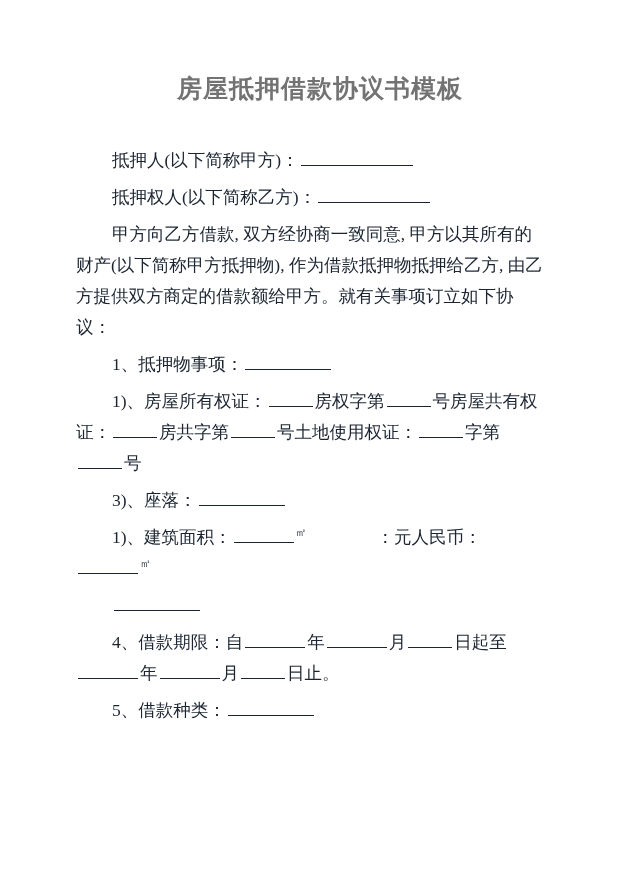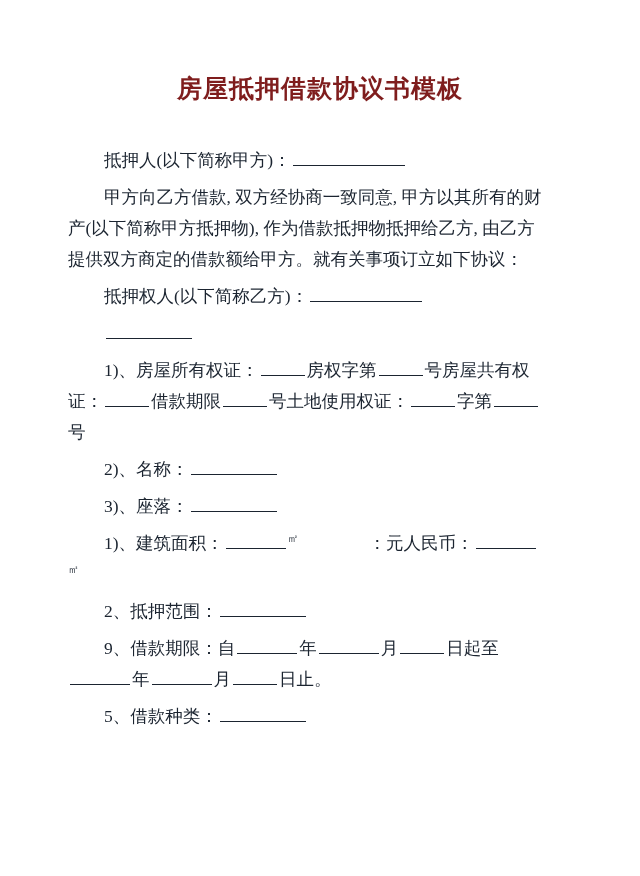--- a/index.html
+++ b/index.html
@@ -21,26 +21,26 @@
     height: 876px;
     box-sizing: border-box;
     padding: 0;
   }
   .doc-title {
     text-align: center;
     font-family: "Liberation Sans", "DejaVu Sans", sans-serif;
     font-weight: bold;
     font-size: 25px;
     letter-spacing: 1px;
-    color: #7f1d1d;
+    color: #737373;
     margin: 72px 0 0 0;
     line-height: 1.3;
   }
   .body-block {
-    margin: 40px 0 0 0;
+    margin: 40px 0 0 8px;
     padding: 0 96px 0 68px;
   }
   .para {
     font-size: 17.5px;
     line-height: 31px;
     color: #1b2430;
     margin: 0 0 6px 0;
     text-align: left;
     word-break: break-all;
   }
@@ -70,54 +70,51 @@
 <div class="page">
 
   <h1 class="doc-title">房屋抵押借款协议书模板</h1>
 
   <div class="body-block">
 
     <p class="para indent">
       <span>抵押人(以下简称甲方)：</span><span class="blank b-xl"></span>
     </p>
 
-    <p class="para indent">甲方向乙方借款, 双方经协商一致同意, 甲方以其所有的财产(以下简称甲方抵押物), 作为借款抵押物抵押给乙方, 由乙方提供双方商定的借款额给甲方。就有关事项订立如下协议：</p>
-
     <p class="para indent">
       <span>抵押权人(以下简称乙方)：</span><span class="blank b-xl"></span>
     </p>
 
+    <p class="para indent">甲方向乙方借款, 双方经协商一致同意, 甲方以其所有的财产(以下简称甲方抵押物), 作为借款抵押物抵押给乙方, 由乙方提供双方商定的借款额给甲方。就有关事项订立如下协议：</p>
+
     <p class="para indent">
-      <span class="blank b-lg"></span>
+      <span>1、抵押物事项：</span><span class="blank b-lg"></span>
     </p>
 
     <p class="para indent">
-      <span>1)、房屋所有权证：</span><span class="blank b-sm"></span><span>房权字第</span><span class="blank b-sm"></span><span>号房屋共有权证：</span><span class="blank b-sm"></span><span>借款期限</span><span class="blank b-sm"></span><span>号土地使用权证：</span><span class="blank b-sm"></span><span>字第</span><span class="blank b-sm"></span><span>号</span>
+      <span>1)、房屋所有权证：</span><span class="blank b-sm"></span><span>房权字第</span><span class="blank b-sm"></span><span>号房屋共有权证：</span><span class="blank b-sm"></span><span>房共字第</span><span class="blank b-sm"></span><span>号土地使用权证：</span><span class="blank b-sm"></span><span>字第</span><span class="blank b-sm"></span><span>号</span>
     </p>
 
-    <p class="para indent">
-      <span>2)、名称：</span><span class="blank b-lg"></span>
-    </p>
 
     <p class="para indent">
       <span>3)、座落：</span><span class="blank b-lg"></span>
     </p>
 
     <p class="para indent">
       <span>1)、建筑面积：</span><span class="blank b-md"></span><span class="sup">㎡</span><span>　　　　：元人民币：</span><span class="blank b-md"></span><span class="sup">㎡</span>
     </p>
 
 
     <p class="para indent">
-      <span>2、抵押范围：</span><span class="blank b-lg"></span>
+      <span class="blank b-lg"></span>
     </p>
 
 
     <p class="para indent">
-      <span>9、借款期限：自</span><span class="blank b-md"></span><span>年</span><span class="blank b-md"></span><span>月</span><span class="blank b-sm"></span><span>日起至</span><span class="blank b-md"></span><span>年</span><span class="blank b-md"></span><span>月</span><span class="blank b-sm"></span><span>日止。</span>
+      <span>4、借款期限：自</span><span class="blank b-md"></span><span>年</span><span class="blank b-md"></span><span>月</span><span class="blank b-sm"></span><span>日起至</span><span class="blank b-md"></span><span>年</span><span class="blank b-md"></span><span>月</span><span class="blank b-sm"></span><span>日止。</span>
     </p>
 
     <p class="para indent">
       <span>5、借款种类：</span><span class="blank b-lg"></span>
     </p>
 
   </div>
 
 </div>
 

